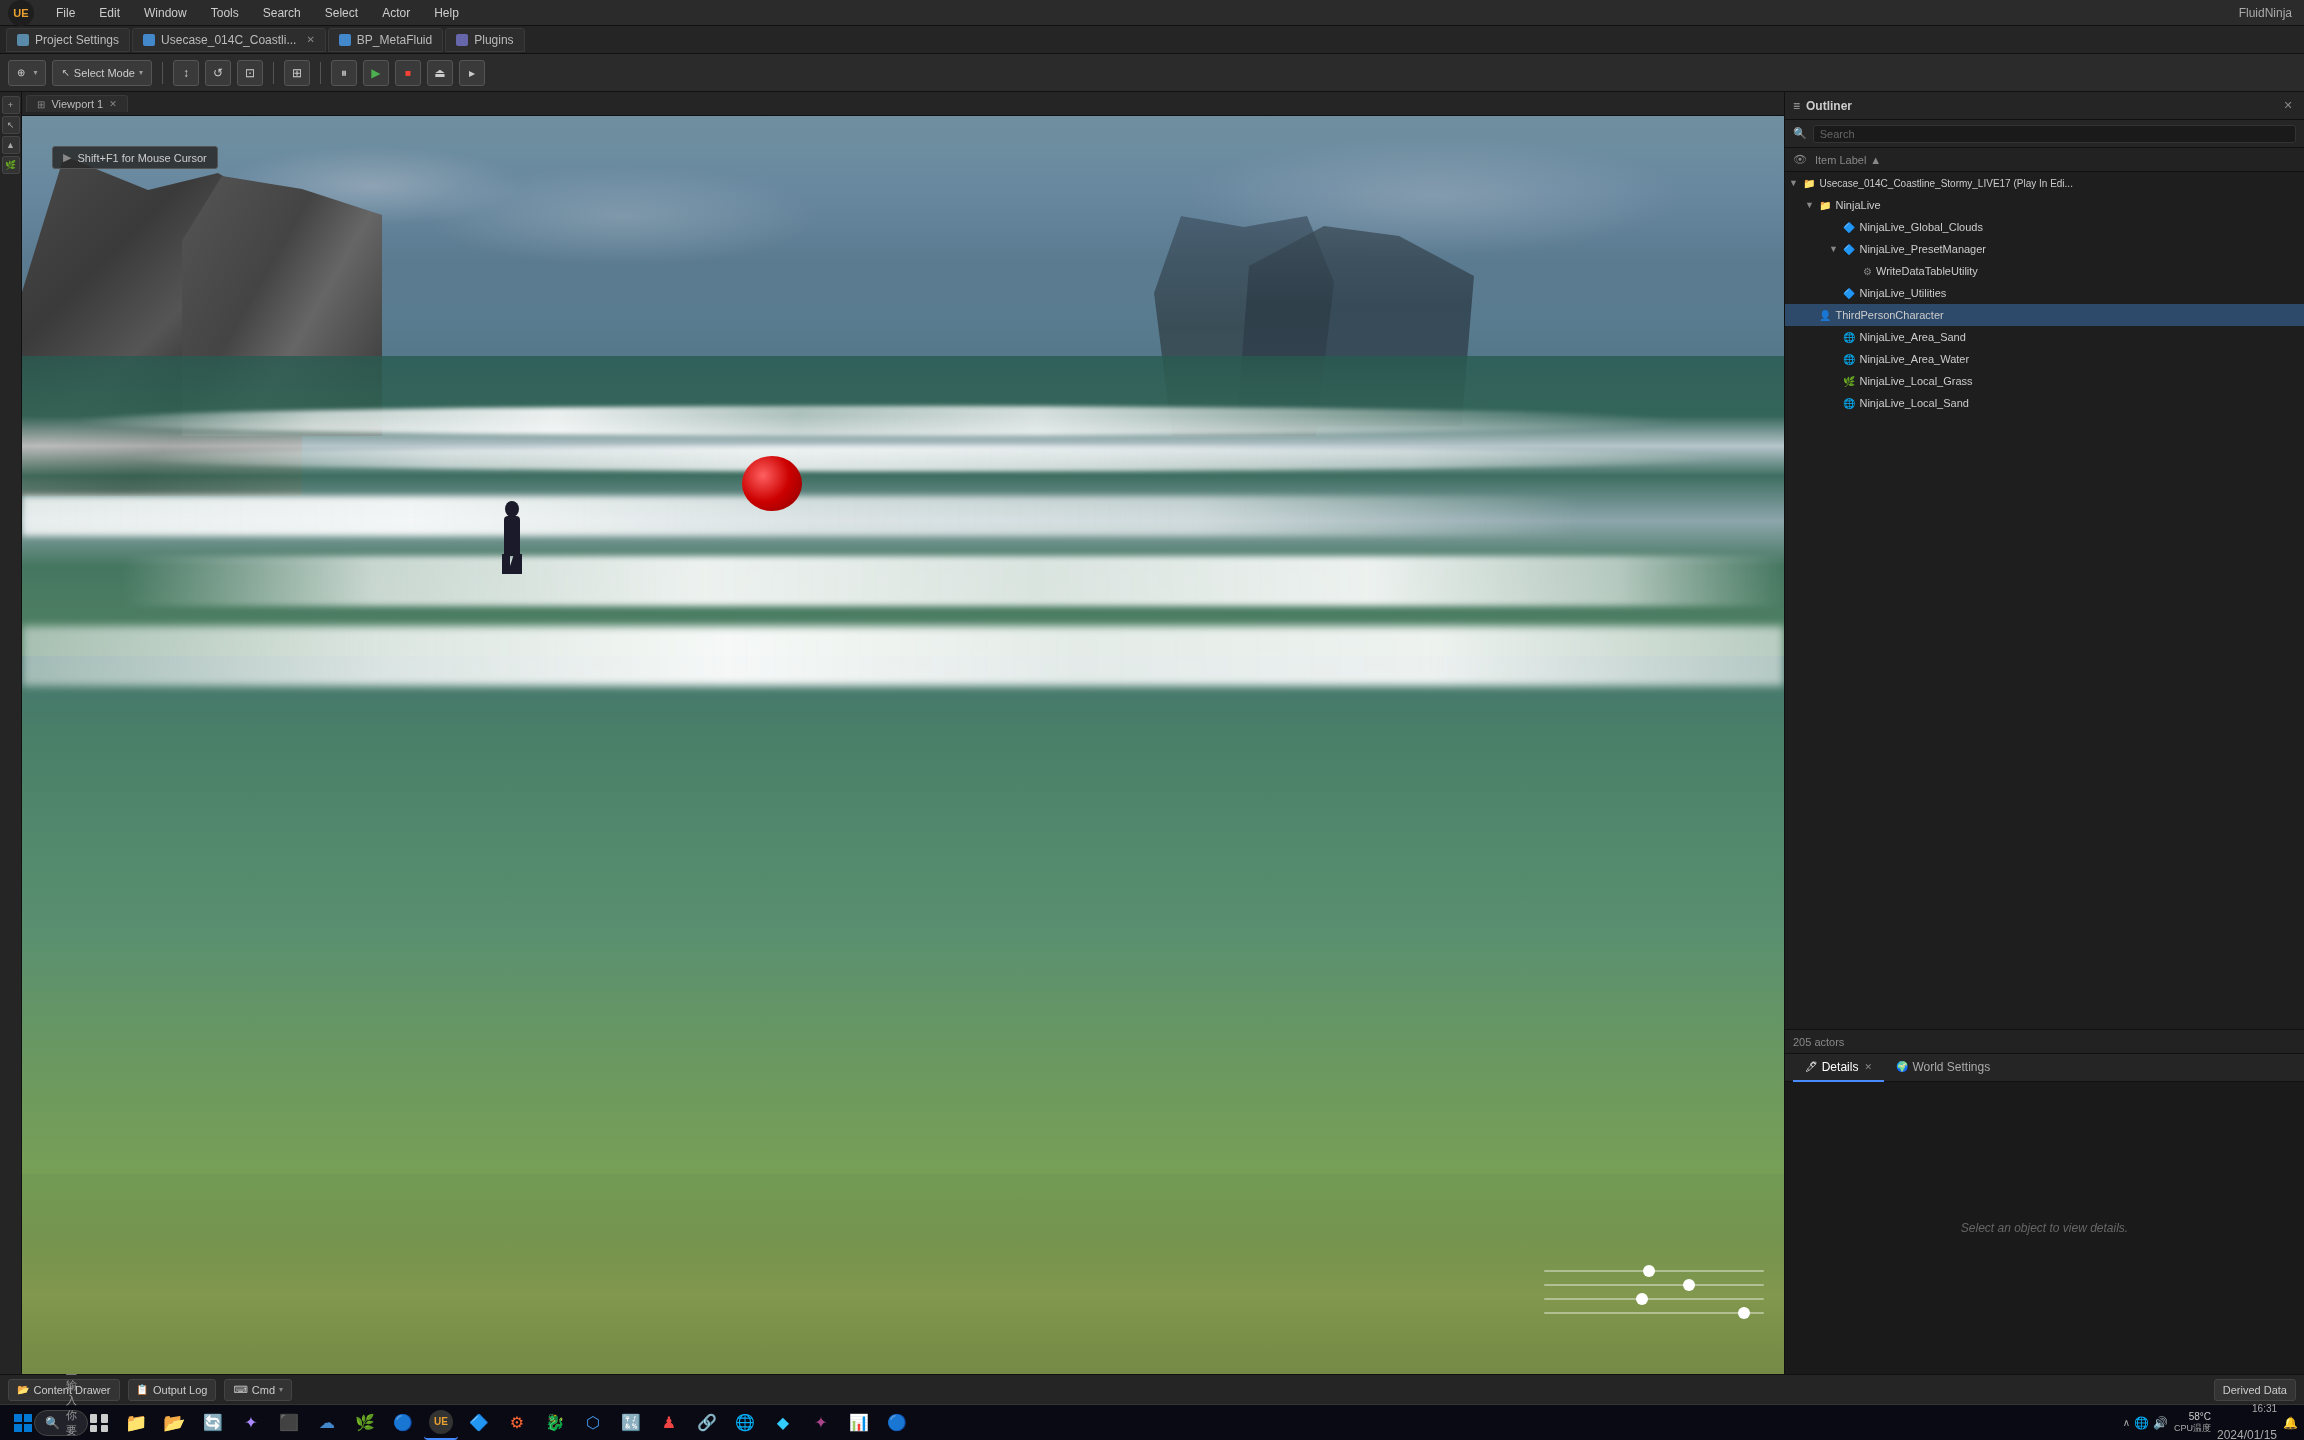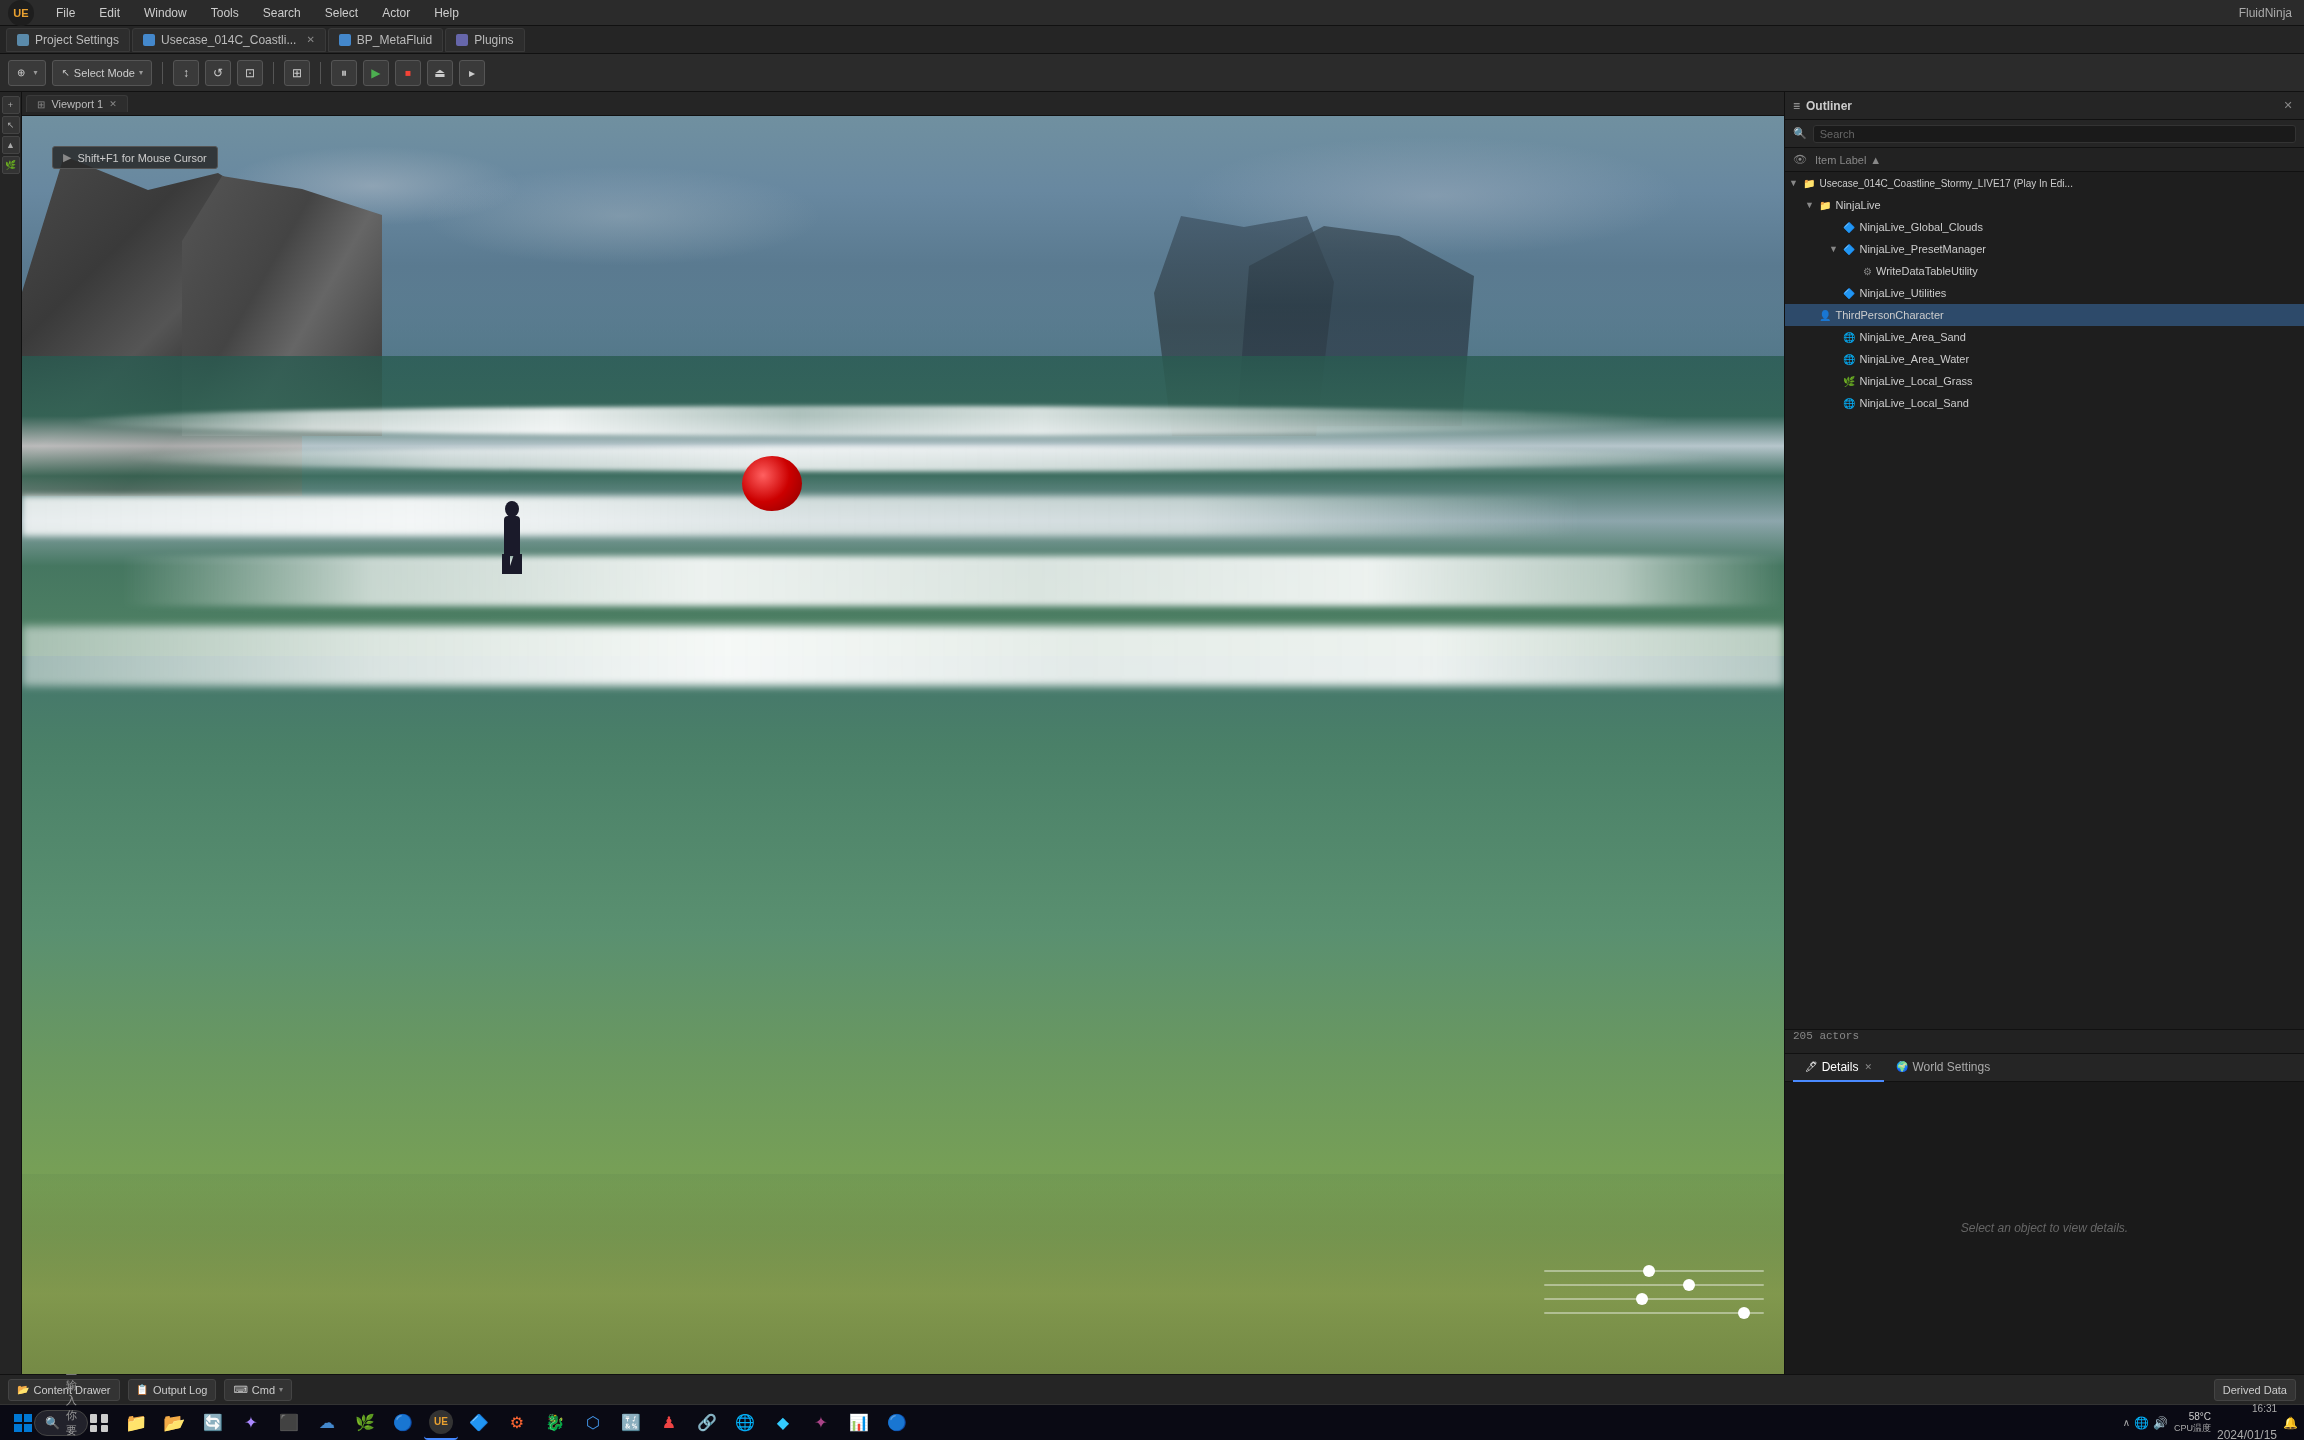--- a/index.html
+++ b/index.html
@@ -556,25 +556,24 @@
     }
     .tree-item.selected { background: #2d4a6a; }
     .tree-arrow { font-size: 9px; color: #888; margin-right: 2px; width: 12px; }
     .tree-icon { font-size: 10px; margin-right: 4px; }
 
     #outliner-footer {
       height: 24px;
       background: #222;
       border-top: 1px solid #111;
       display: flex;
-      align-items: flex-start;
+      align-items: center;
       padding: 0 8px;
       font-size: 11px;
       color: #888;
-      font-family: Liberation Mono, monospace;
     }
 
     
     #details-panel {
       height: 320px;
       display: flex;
       flex-direction: column;
     }
     #details-header {
       height: 28px;

